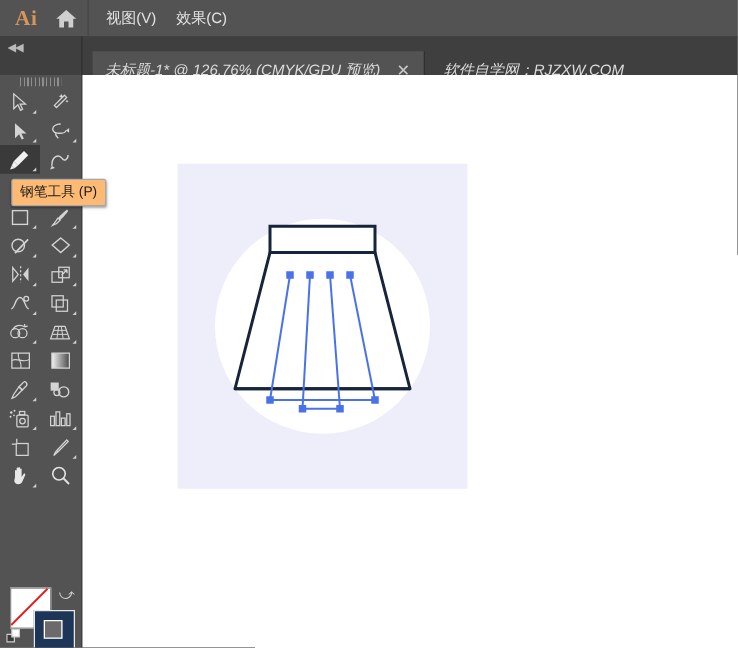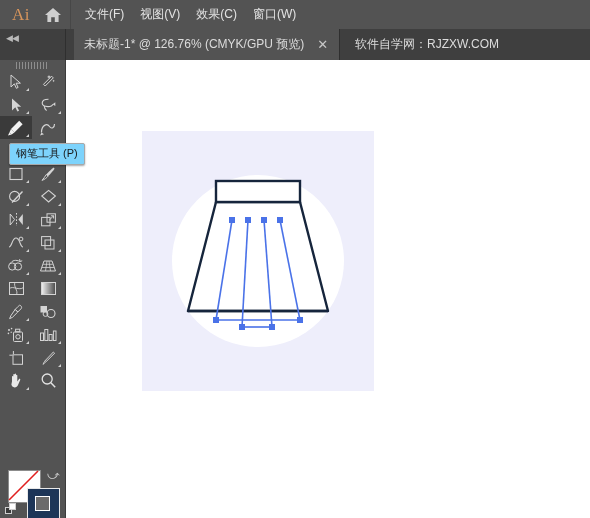--- a/index.html
+++ b/index.html
@@ -24,20 +24,21 @@
     display: flex; align-items: center;
     border-bottom: 1px solid #4a4a4a;
   }
   .ai-logo {
     width: 30px; text-align: center;
     color: #d7955c;
     font-size: 17px;
     font-family: "Liberation Serif", "DejaVu Serif", serif;
     letter-spacing: .5px;
     padding-left: 6px;
+    font-weight: bold;
   }
   .home-icon {
     width: 34px; display: flex; align-items: center; justify-content: center;
   }
   .menu-sep {
     width: 1px; height: 29px; background: #474747; margin-right: 6px;
   }
   .menu-item {
     color: #e3e3e3;
     font-size: 12px;
@@ -47,25 +48,26 @@
     cursor: default;
   }
 
   
   .tabbar {
     position: absolute; left: 0; top: 29px;
     width: 590px; height: 31px;
     background: #3f3f3f;
   }
   .tab {
-    position: absolute; top: 0; height: 31px;
+    position: absolute; top: 12px; height: 31px;
     display: flex; align-items: center;
     box-sizing: border-box;
     font-size: 12px;
     white-space: nowrap;
+    font-style: italic;
   }
   .tab-active {
     left: 74px;
     background: #535353;
     color: #dcdcdc;
     padding: 0 8px 0 10px;
     border-right: 1px solid #2f2f2f;
   }
   .tab-active .tab-title { margin-right: 10px; }
   .tab-close {
@@ -123,21 +125,21 @@
     position: absolute; right: 3px; bottom: 2px;
     width: 0; height: 0;
     border-left: 3px solid transparent;
     border-bottom: 3px solid #cfcfcf;
   }
   .tool svg { display: block; }
 
   
   .tooltip {
     position: absolute; left: 9px; top: 143px;
-    background: #7dd3fc;
+    background: #fdba74;
     border: 1px solid #a8a8a8;
     border-radius: 2px;
     color: #1a1a1a;
     font-size: 11px;
     padding: 2px 6px 3px 6px;
     white-space: nowrap;
     box-shadow: 0 1px 2px rgba(0,0,0,.35);
     z-index: 40;
   }
 
@@ -198,24 +200,22 @@
 <div id="app">
 
   <div class="menubar">
     <div class="ai-logo">Ai</div>
     <div class="home-icon">
       <svg width="18" height="16" viewBox="0 0 18 16" aria-hidden="true">
         <path d="M9 1 L17 8 L14.6 8 L14.6 15 L10.8 15 L10.8 10.2 L7.2 10.2 L7.2 15 L3.4 15 L3.4 8 L1 8 Z" fill="#cfcfcf"></path>
       </svg>
     </div>
     <div class="menu-sep"></div>
-    <div class="menu-item">文件(F)</div>
     <div class="menu-item">视图(V)</div>
     <div class="menu-item">效果(C)</div>
-    <div class="menu-item">窗口(W)</div>
   </div>
 
   <div class="tabbar">
     <div class="tab tab-active">
       <span class="tab-title">未标题-1* @ 126.76% (CMYK/GPU 预览)</span>
       <span class="tab-close">✕</span>
     </div>
     <div class="tab tab-inactive">
       <span>软件自学网：RJZXW.COM</span>
     </div>

